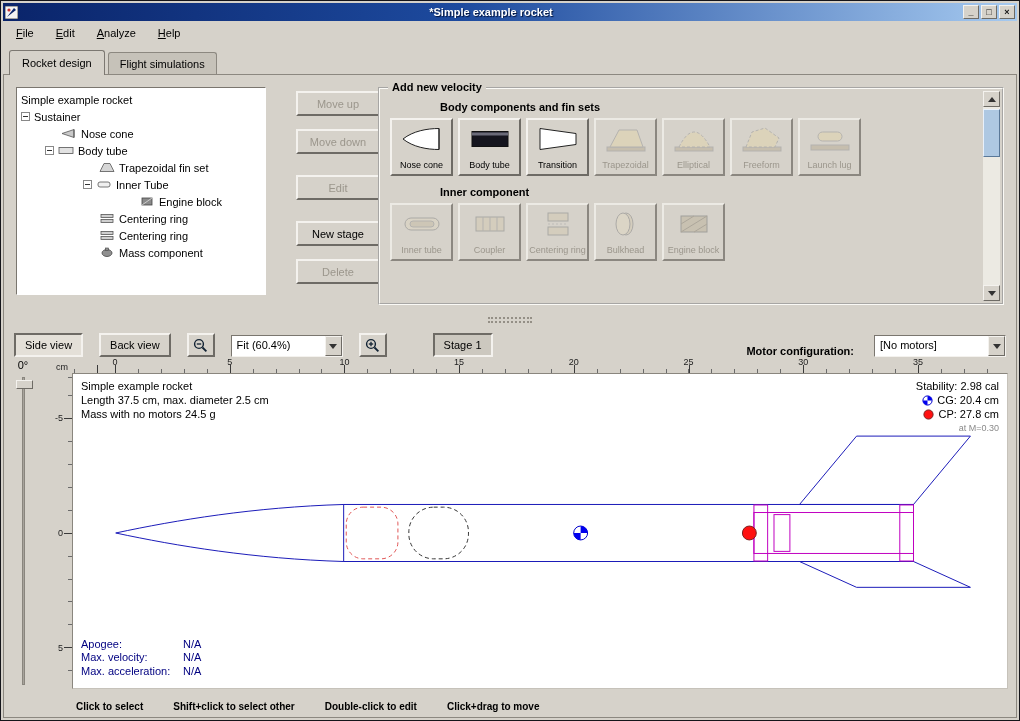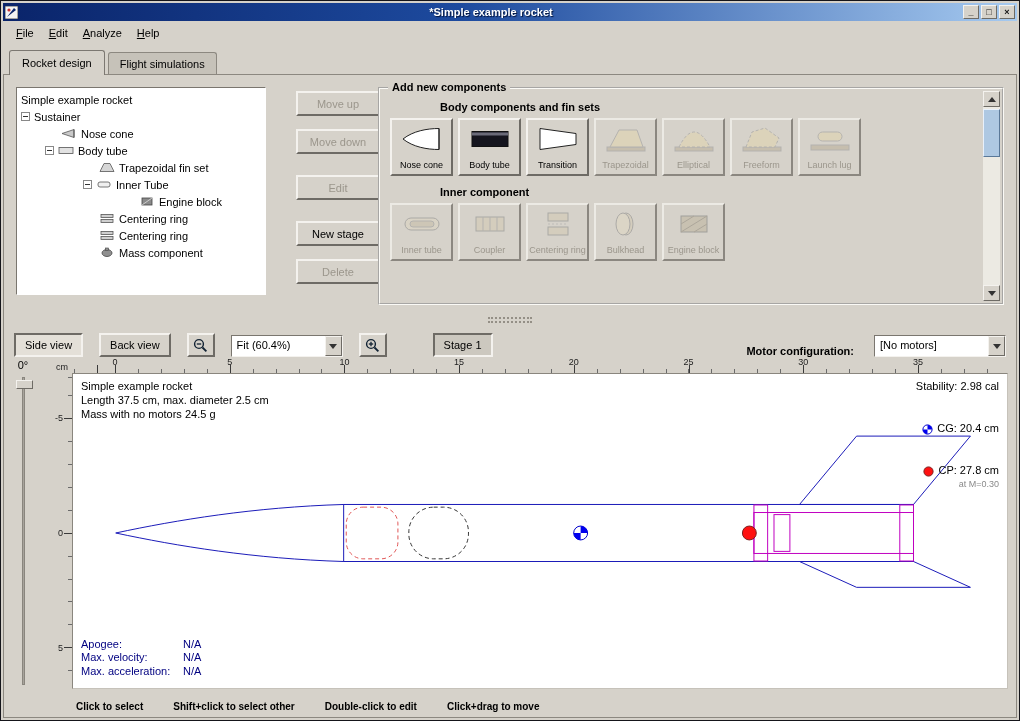--- a/index.html
+++ b/index.html
@@ -15,21 +15,21 @@
               padding:0 2px; }
   .win-icon { width:13px; height:13px; margin-right:3px; flex:0 0 13px; }
   .title-text { flex:1; text-align:center; color:#fff; font-weight:bold; font-size:11px;
                 text-shadow:1px 1px 1px #00123a; white-space:nowrap; overflow:hidden; }
   .win-btn { width:16px; height:14px; margin-left:2px; background:#d6d2ca;
              border:1px solid; border-color:#f4f2ee #6e6b65 #6e6b65 #f4f2ee;
              font-size:9px; font-weight:bold; line-height:11px; text-align:center; color:#111;
              display:flex; align-items:center; justify-content:center; }
 
   
-  .menubar { height:24px; flex:0 0 24px; display:flex; align-items:center; padding-left:6px; gap:1px;
+  .menubar { height:24px; flex:0 0 24px; display:flex; align-items:center; padding-left:6px; gap:8px;
              background:#d6d2ca; }
   .menu-item { padding:3px 7px; cursor:default; }
 
   
   .tabstrip { height:29px; flex:0 0 29px; display:flex; align-items:flex-end; padding-left:6px;
               position:relative; }
   .tab { border:1px solid #8c8880; border-bottom:none; border-radius:3px 3px 0 0;
          padding:5px 11px 4px 11px; background:#c6c2b9; margin-right:3px; position:relative; }
   .tab.active { background:#d6d2ca; padding:6px 12px 6px 12px; top:1px; z-index:3;
                 border-color:#7c7872; font-weight:normal; }
@@ -141,21 +141,21 @@
              background-size:8px 100%, 4px 100%;
              background-position:right 0 top 45px, right 0 top 22px;
              background-repeat:repeat-y, repeat-y; }
   .vlab { position:absolute; right:9px; transform:translateY(-50%); }
   .canvas { grid-column:3; grid-row:2; position:relative; background:#fff;
             border:1px solid; border-color:#8a867e #c6c2ba #c6c2ba #8a867e; overflow:hidden; }
   .canvas svg.rocket { position:absolute; left:0; top:0; width:100%; height:100%; }
 
   .info-block { position:absolute; left:8px; top:5px; line-height:14px; }
   .stab-block { position:absolute; right:8px; top:5px; line-height:14px; text-align:right; }
-  .stab-row { display:flex; align-items:flex-end; justify-content:flex-end; gap:4px;margin-top:28px; }
+  .stab-row { display:flex; align-items:center; justify-content:flex-end; gap:4px; }
   .mach-note { font-size:9px; color:#8a8a8a; }
   .flight-block { position:absolute; left:8px; bottom:10px; color:#000080; line-height:13.5px; }
   .flight-row { display:flex; }
   .flight-row .fl { width:102px; }
 
   
   .statusbar { height:22px; flex:0 0 22px; display:flex; align-items:center;
                padding-left:72px; gap:30px; font-size:10px; font-weight:bold; }
 </style>
 </head>
@@ -258,21 +258,21 @@
 
       <div class="actions-col">
         <div class="push-btn disabled">Move up</div>
         <div class="push-btn disabled">Move down</div>
         <div class="push-btn disabled gap-lg">Edit</div>
         <div class="push-btn gap-lg">New stage</div>
         <div class="push-btn disabled">Delete</div>
       </div>
 
       <div class="group-box">
-        <div class="group-title">Add new components</div>
+        <div class="group-title">Add new velocity</div>
 
         <div class="section-title">Body components and fin sets</div>
         <div class="comp-row">
           <div class="comp-btn">
             <svg class="cicon" viewBox="0 0 44 28">
                 <path d="M3 14 C13 6 27 3.5 39 3.5 L39 24.5 C27 24.5 13 22 3 14 Z" fill="#fff" stroke="#222"></path>
                 <line x1="39" y1="3.5" x2="39" y2="24.5" stroke="#222"></line>
               </svg>
             <span class="clabel">Nose cone</span>
           </div>

